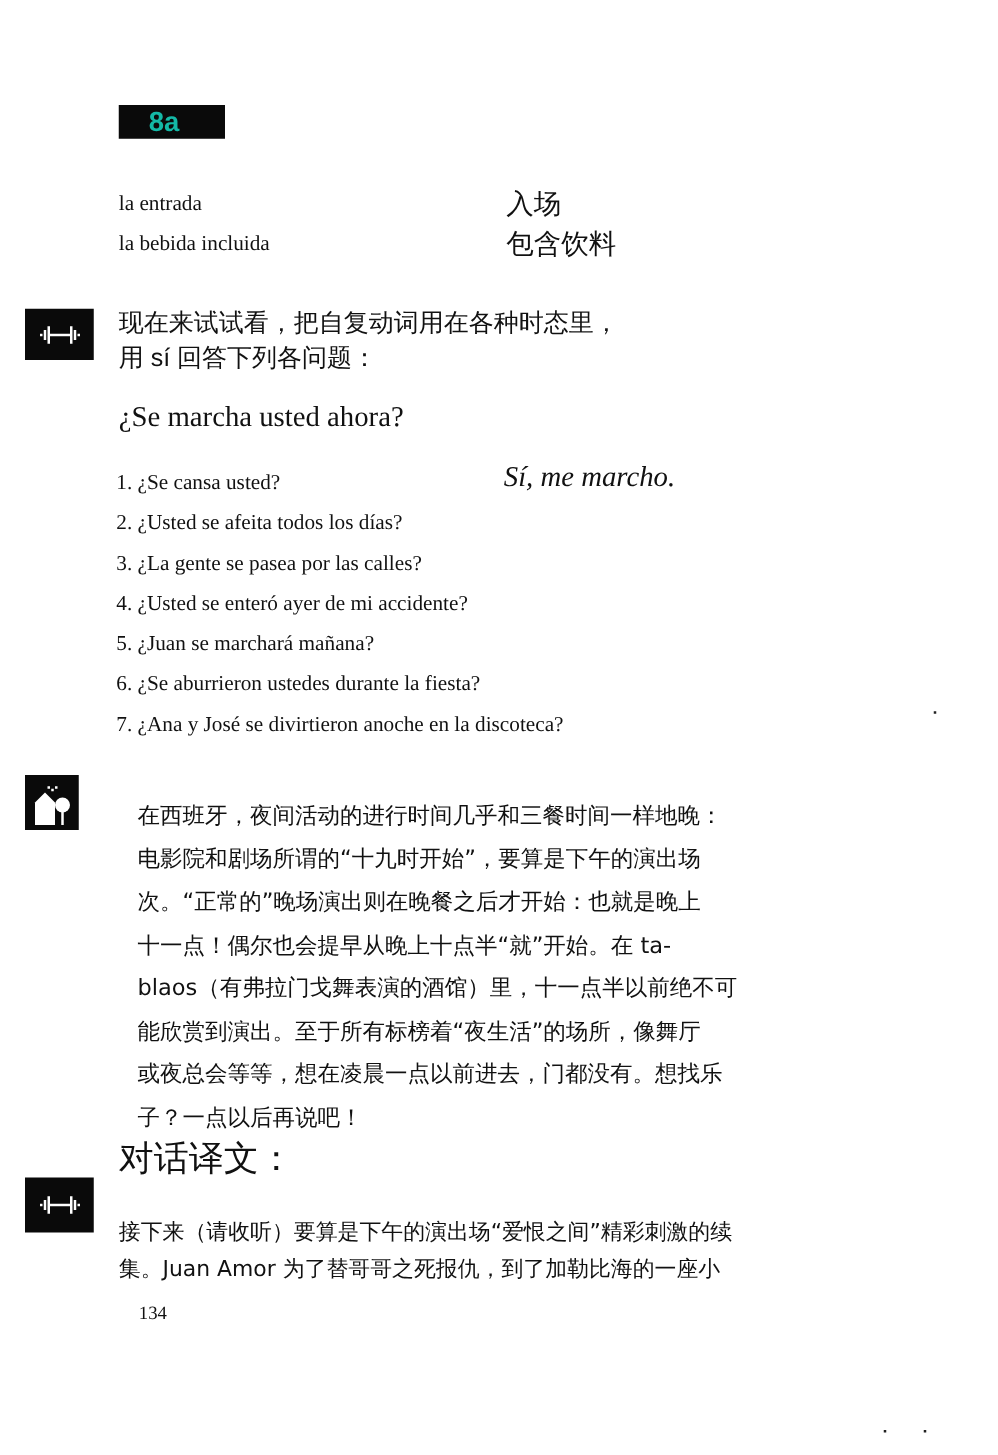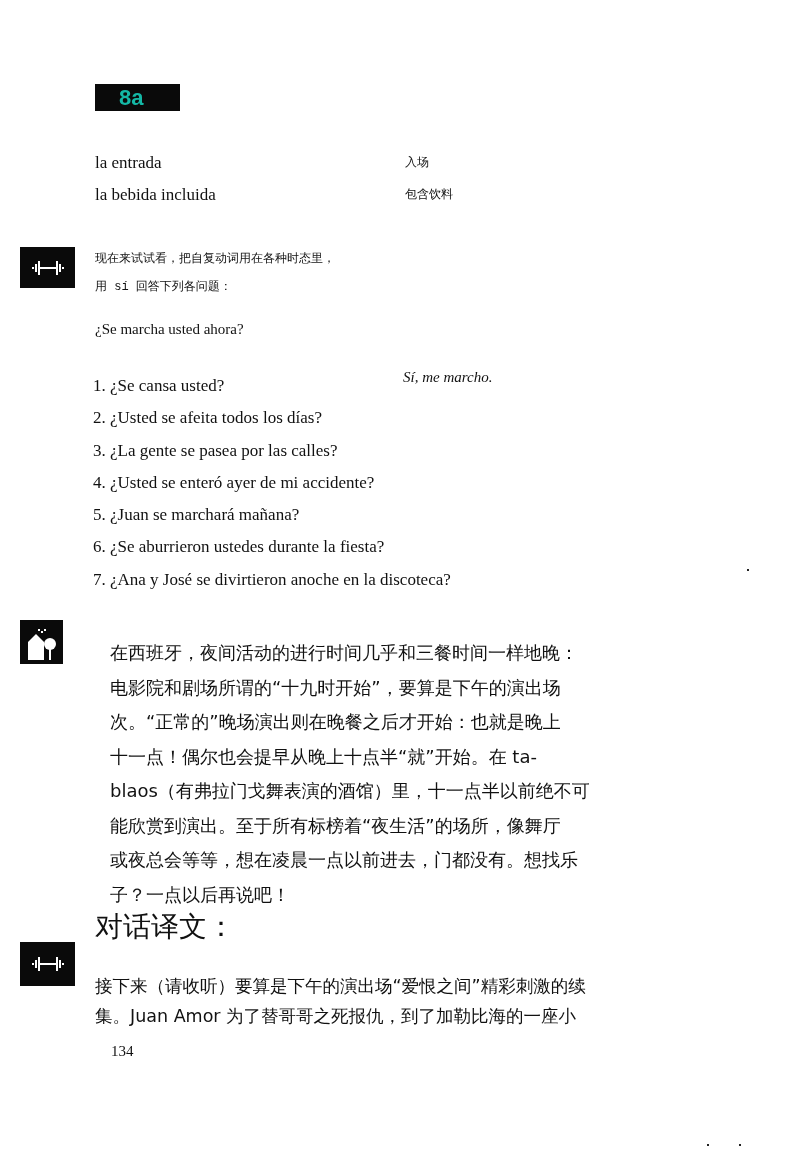--- a/index.html
+++ b/index.html
@@ -8,25 +8,25 @@
     font-family: "Liberation Serif", "DejaVu Serif", serif; color: #111;
   }
   .abs { position: absolute; }
   .badge {
     left: 95px; top: 84px; width: 85px; height: 27px; background: #0a0a0a;
     color: #14b8a6; font-family: "Liberation Sans", "DejaVu Sans", sans-serif;
     font-weight: bold; font-size: 22px; line-height: 27px; padding-left: 24px; box-sizing: border-box;
   }
   .vocab { left: 95px; font-size: 17px; line-height: 30px; }
   .vocab .es { position: absolute; left: 0; white-space: nowrap; }
-  .vocab .zh { position: absolute; left: 310px; white-space: nowrap; font-family: Liberation Mono, monospace; font-size: 12px; }
+  .vocab .zh { position: absolute; left: 310px; white-space: nowrap; font-family: Liberation Sans, sans-serif; font-size: 22px; }
   .icon-box { background: #0a0a0a; }
   .icon-box svg { display: block; }
-  .zh-text { font-family: Liberation Mono, monospace; font-size: 12px; line-height: 28px; }
-  .ex-row { left: 95px; top: 321px; font-size: 15px; }
+  .zh-text { font-family: Liberation Sans, sans-serif; font-size: 20px; line-height: 28px; }
+  .ex-row { left: 95px; top: 321px; font-size: 23px; }
   .ex-row .a { position: absolute; left: 308px; white-space: nowrap; font-style: italic; margin-top: 48px; }
   .qlist { left: 93px; top: 370px; font-size: 17px; line-height: 32.3px; margin: 0; padding: 0; list-style: none; }
   .qlist li { white-space: nowrap; }
   .culture { left: 110px; top: 636px; width: 535px; font-family: "DejaVu Sans", sans-serif; font-size: 18px; line-height: 34.5px; text-align: justify; font-weight: normal; }
   .culture p { margin: 0; }
   .dlg-title { left: 95px; top: 908px; font-family: "DejaVu Sans", sans-serif; font-weight: normal; font-size: 28px; }
   .dlg-body { left: 95px; top: 971px; width: 575px; font-family: "DejaVu Sans", sans-serif; font-size: 17.5px; line-height: 30px; text-align: justify; }
   .dlg-body p { margin: 0; }
   .pageno { left: 111px; top: 1043px; font-size: 15px; }
   .speck { width: 2px; height: 2px; background: #222; }

